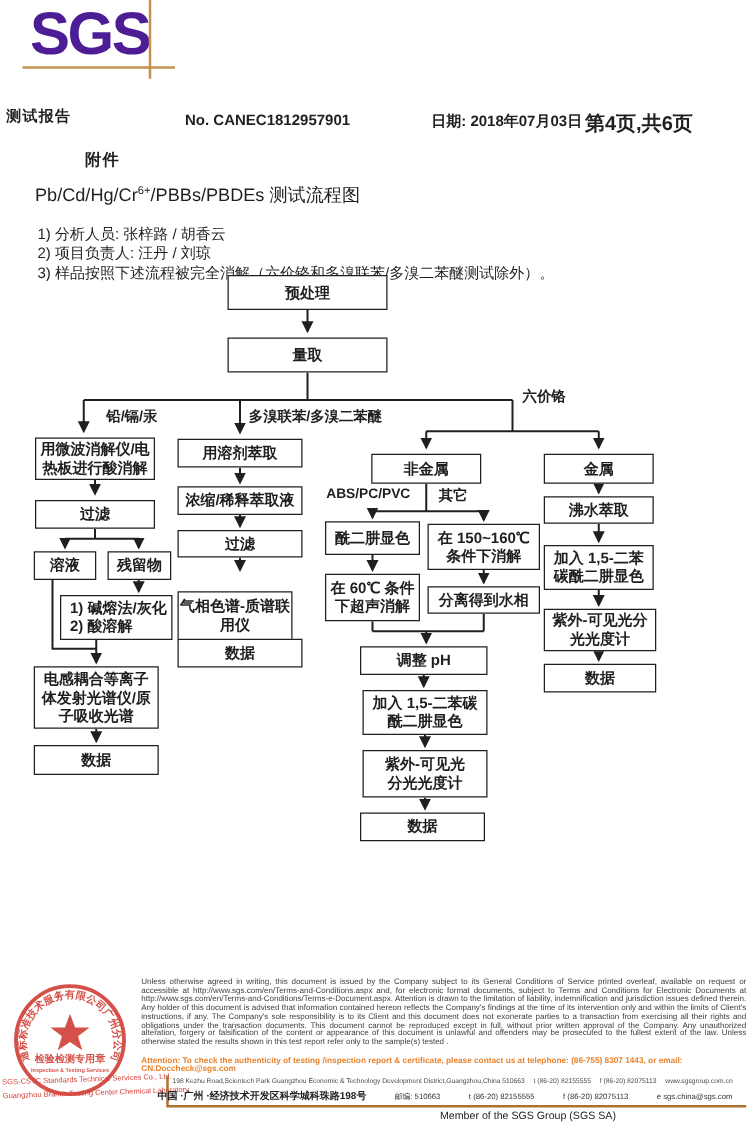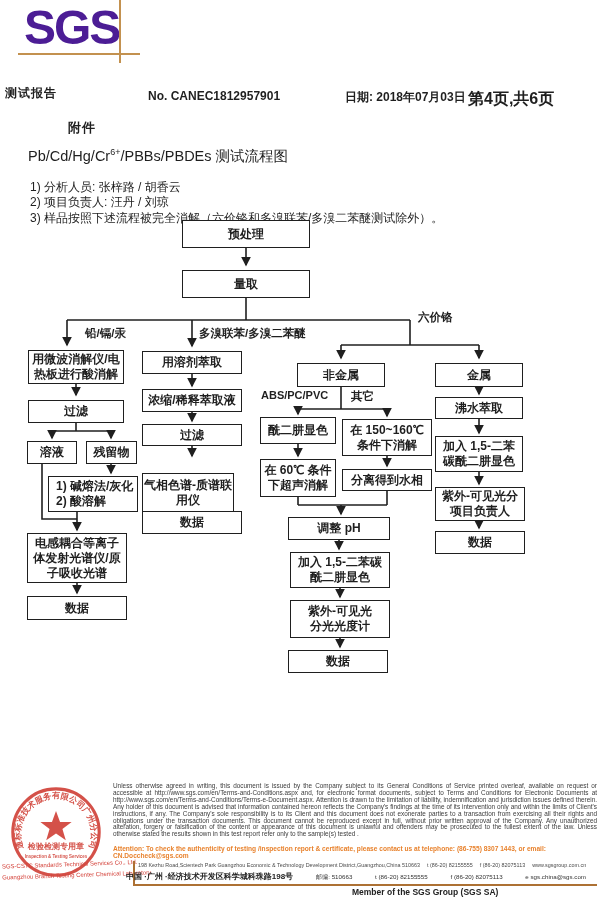--- a/index.html
+++ b/index.html
@@ -34,21 +34,21 @@
   .stamp-lines{left:2px;top:859px;font-size:6px;line-height:11px;color:#d4443c;
                transform:rotate(-2deg);white-space:nowrap;}
   .addr-vline{left:133px;top:861px;width:1.5px;height:23px;background:#ad7134;}
   .addr-row1{left:138px;top:862px;width:460px;font-size:5.4px;color:#4a4a4a;
              display:flex;gap:7px;white-space:nowrap;}
   .addr-row2{left:126px;top:871px;width:460px;font-size:8px;color:#222;
              display:flex;gap:8px;white-space:nowrap;align-items:baseline;justify-content:space-between;}
   .addr-cn{font-weight:bold;}
   .addr-sm{font-size:6.2px;color:#333;}
   .footer-rule{left:133px;top:884px;width:464px;height:2px;background:#ad7134;}
-  .member{left:352px;top:887px;font-size:8.5px;font-weight:bold;color:#222;}
+  .member{left:352px;top:887px;font-size:8.5px;font-weight:normal;color:#222;}
 </style>
 </head>
 <body>
 
 <div class="page">
 
   <div class="abs logo">SGS</div>
   <div class="abs hline"></div>
   <div class="abs vline"></div>
   <div class="abs report-title">测试报告</div>
@@ -154,21 +154,21 @@
 酰二肼显色</div>
   <div class="fb" style="left:290px;top:600px;width:100px;height:38px">紫外-可见光
 分光光度计</div>
   <div class="fb" style="left:288px;top:650px;width:100px;height:23px">数据</div>
 
   <div class="fb" style="left:435px;top:363px;width:88px;height:24px">金属</div>
   <div class="fb" style="left:435px;top:397px;width:88px;height:22px">沸水萃取</div>
   <div class="fb" style="left:435px;top:436px;width:88px;height:36px">加入 1,5-二苯
 碳酰二肼显色</div>
   <div class="fb" style="left:435px;top:487px;width:90px;height:34px">紫外-可见光分
-项目负责人</div>
+光光度计</div>
   <div class="fb" style="left:435px;top:531px;width:90px;height:23px">数据</div>
 
   <div class="abs disclaimer">Unless otherwise agreed in writing, this document is issued by the Company subject to its General Conditions of Service printed overleaf, available on request or accessible at http://www.sgs.com/en/Terms-and-Conditions.aspx and, for electronic format documents, subject to Terms and Conditions for Electronic Documents at http://www.sgs.com/en/Terms-and-Conditions/Terms-e-Document.aspx. Attention is drawn to the limitation of liability, indemnification and jurisdiction issues defined therein. Any holder of this document is advised that information contained hereon reflects the Company's findings at the time of its intervention only and within the limits of Client's instructions, if any. The Company's sole responsibility is to its Client and this document does not exonerate parties to a transaction from exercising all their rights and obligations under the transaction documents. This document cannot be reproduced except in full, without prior written approval of the Company. Any unauthorized alteration, forgery or falsification of the content or appearance of this document is unlawful and offenders may be prosecuted to the fullest extent of the law. Unless otherwise stated the results shown in this test report refer only to the sample(s) tested .</div>
   <div class="abs attention">Attention: To check the authenticity of testing /inspection report &amp; certificate, please contact us at telephone: (86-755) 8307 1443, or email: CN.Doccheck@sgs.com</div>
 
   <svg class="abs" style="left:6px;top:786px;opacity:.88" width="100" height="96" viewBox="0 0 100 100">
     <defs>
       <path id="arcPath" d="M 15,62 A 37,37 0 1 1 85,62" fill="none"></path>
     </defs>
     <circle cx="50" cy="48" r="45" fill="none" stroke="#cf3a30" stroke-width="3.2"></circle>

